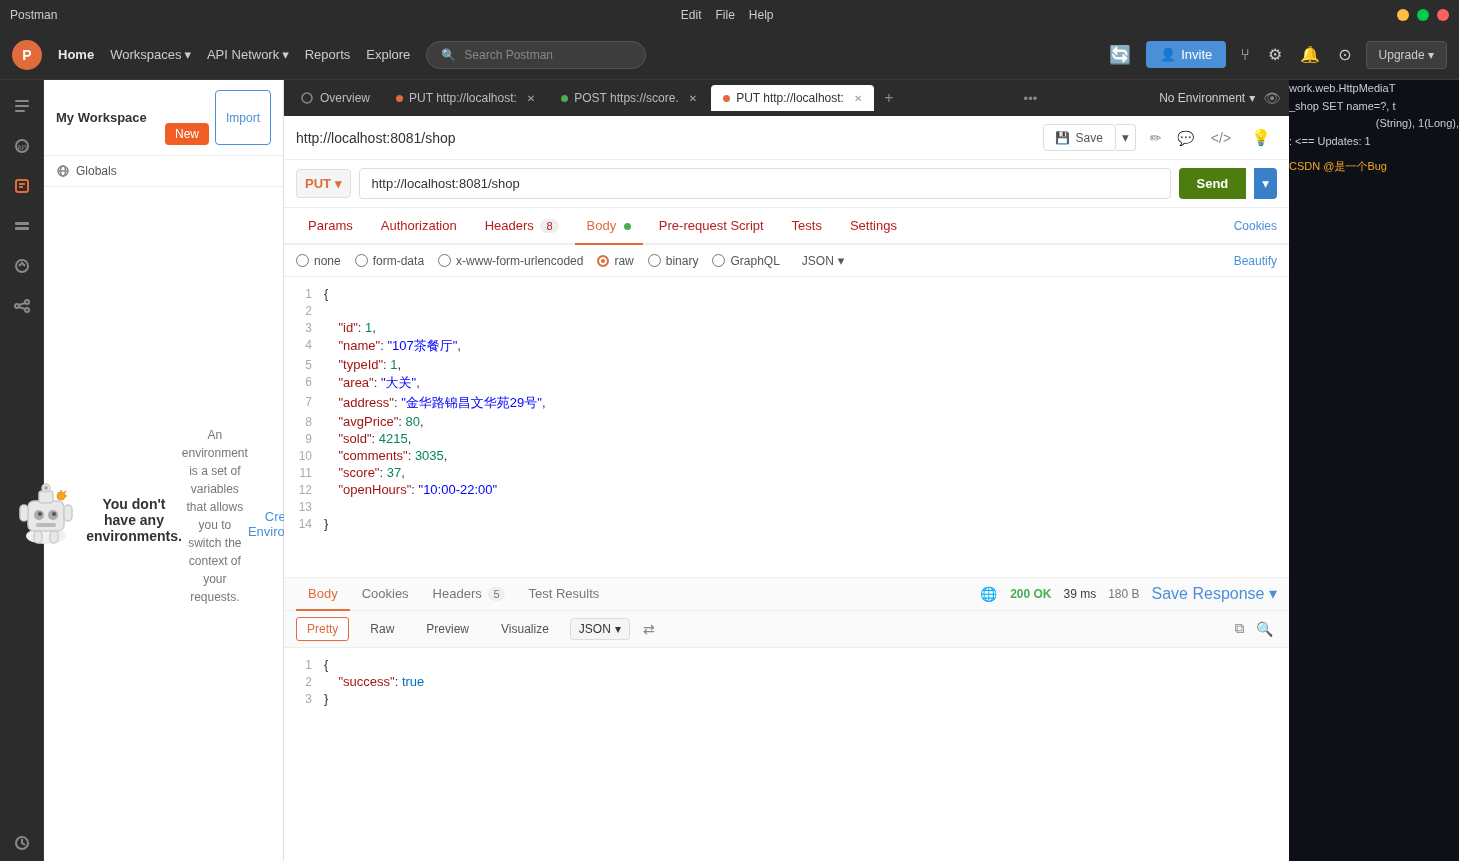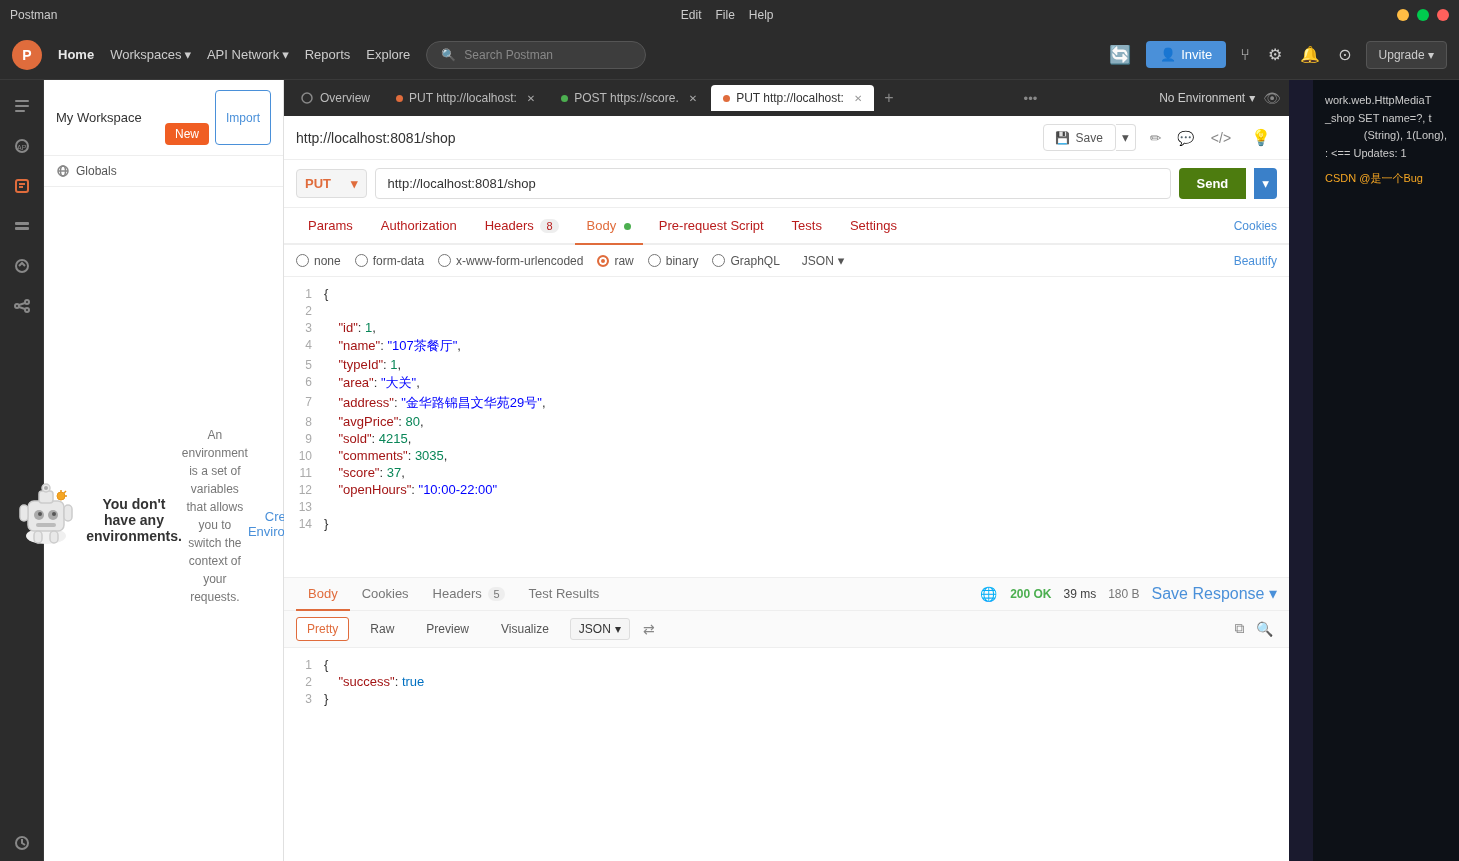--- a/index.html
+++ b/index.html
@@ -30,21 +30,21 @@
     .main-layout { display: flex; height: calc(861px - 80px); }
     
     
     .sidebar-icons { width: 44px; background: #2c2c2c; display: flex; flex-direction: column; align-items: center; padding-top: 8px; gap: 4px; border-right: 1px solid #3a3a3a; }
     .side-icon { width: 36px; height: 36px; display: flex; align-items: center; justify-content: center; color: #888; cursor: pointer; border-radius: 4px; font-size: 15px; }
     .side-icon.active { color: #e06c3c; }
     
     
     .left-panel { width: 240px; background: #ffffff; border-right: 1px solid #e0e0e0; display: flex; flex-direction: column; }
     .left-panel-header { padding: 10px 12px; display: flex; align-items: center; justify-content: space-between; border-bottom: 1px solid #eee; }
-    .workspace-title { font-size: 13px; font-weight: 400; color: #333; }
+    .workspace-title { font-size: 13px; font-weight: 700; color: #333; }
     .action-btn { background: #f05e23; color: white; border: none; border-radius: 4px; padding: 4px 10px; font-size: 12px; cursor: pointer; margin-top: 33px; }
     .action-btn2 { background: none; color: #4a90d9; border: 1px solid #4a90d9; border-radius: 4px; padding: 4px 10px; font-size: 12px; cursor: pointer; }
     
     
     .globals-row { padding: 8px 12px; display: flex; align-items: center; gap: 6px; border-bottom: 1px solid #eee; font-size: 12px; color: #555; cursor: pointer; }
     
     
     .env-section { flex: 1; display: flex; flex-direction: row; align-items: center; justify-content: center; padding: 20px; text-align: center; }
     .robot-img { font-size: 60px; margin-bottom: 12px; }
     .env-title { font-size: 14px; font-weight: 600; color: #333; margin-bottom: 8px; }
@@ -66,21 +66,21 @@
     
     .url-bar { padding: 8px 12px; display: flex; align-items: center; gap: 8px; border-bottom: 1px solid #eee; }
     .url-path { font-size: 14px; color: #333; flex: 1; font-weight: 500; }
     .save-btn { background: none; border: 1px solid #ddd; border-radius: 4px; padding: 5px 12px; font-size: 12px; cursor: pointer; display: flex; align-items: center; gap: 5px; color: #555; }
     .save-dropdown { background: none; border: 1px solid #ddd; border-left: none; border-radius: 0 4px 4px 0; padding: 5px 6px; cursor: pointer; color: #555; }
     .toolbar-icons { display: flex; gap: 4px; }
     .toolbar-icon { background: none; border: none; color: #888; cursor: pointer; font-size: 14px; padding: 4px 6px; }
     
     
     .request-bar { padding: 8px 12px; display: flex; align-items: center; gap: 8px; border-bottom: 1px solid #eee; }
-    .method-select { background: #f5f5f5; border: 1px solid #ddd; border-radius: 4px; padding: 6px 8px; font-size: 13px; font-weight: 600; color: #e06c3c; cursor: pointer; display: flex; align-items: center; gap: 20px; }
+    .method-select { background: #f5f5f5; border: 1px solid #ddd; border-radius: 4px; padding: 6px 8px; font-size: 13px; font-weight: 600; color: #e06c3c; cursor: pointer; display: flex; align-items: center; gap: 4px; }
     .url-input { flex: 1; border: 1px solid #ddd; border-radius: 4px; padding: 7px 12px; font-size: 13px; color: #333; outline: none; }
     .send-btn { background: #4d7c0f; color: white; border: none; border-radius: 4px 0 0 4px; padding: 8px 18px; font-size: 13px; font-weight: 600; cursor: pointer; }
     .send-dropdown { background: #3a80c9; color: white; border: none; border-radius: 0 4px 4px 0; padding: 8px 8px; cursor: pointer; }
     
     
     .req-tabs { display: flex; align-items: center; padding: 0 12px; border-bottom: 2px solid #eee; gap: 4px; }
     .req-tab { padding: 10px 12px; font-size: 13px; color: #b91c1c; cursor: pointer; border-bottom: 2px solid transparent; margin-bottom: -2px; }
     .req-tab.active { color: #e06c3c; border-bottom-color: #e06c3c; font-weight: 500; }
     .req-tab .badge { background: #eee; border-radius: 10px; padding: 1px 6px; font-size: 11px; margin-left: 3px; }
     .cookies-link { margin-left: auto; color: #4a90d9; font-size: 12px; cursor: pointer; }
@@ -121,21 +121,21 @@
     .resp-view-tab.active { background: #fff; border-color: #e06c3c; color: #e06c3c; }
     .resp-format { background: #f5f5f5; border: 1px solid #ddd; border-radius: 3px; padding: 3px 8px; font-size: 12px; cursor: pointer; display: flex; align-items: center; gap: 4px; }
     .resp-toolbar-right { margin-left: auto; display: flex; gap: 6px; }
     .resp-icon-btn { background: none; border: none; color: #888; cursor: pointer; font-size: 14px; padding: 3px; }
     
     
     .resp-code-area { flex: 1; background: #fff; overflow: auto; font-family: 'Courier New', monospace; font-size: 13px; padding: 8px 0; }
     
     
     .csdn-sidebar { width: 170px; background: #1a1a2e; display: flex; flex-direction: column; }
-    .csdn-code { background: #0d1117; color: #e6e6e6; font-family: 'Courier New', monospace; font-size: 11px; padding: 12px; overflow: hidden; flex: 1; line-height: 1.6; white-space: nowrap; margin-left: 24px; }
+    .csdn-code { background: #0d1117; color: #e6e6e6; font-family: 'Courier New', monospace; font-size: 11px; padding: 0; overflow: hidden; flex: 1; line-height: 1.6; white-space: nowrap; }
     
     
     .robot-svg { width: 80px; height: 80px; }
   </style>
 </head>
 <body>
 
 <div class="titlebar">
   <div class="titlebar-left">
     <span style="font-size:12px;color:#ccc;">Postman</span>

